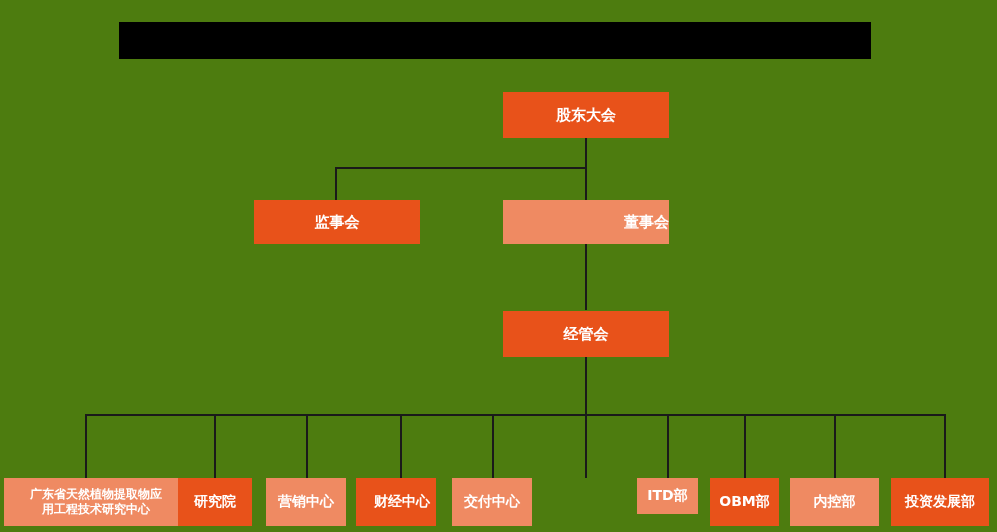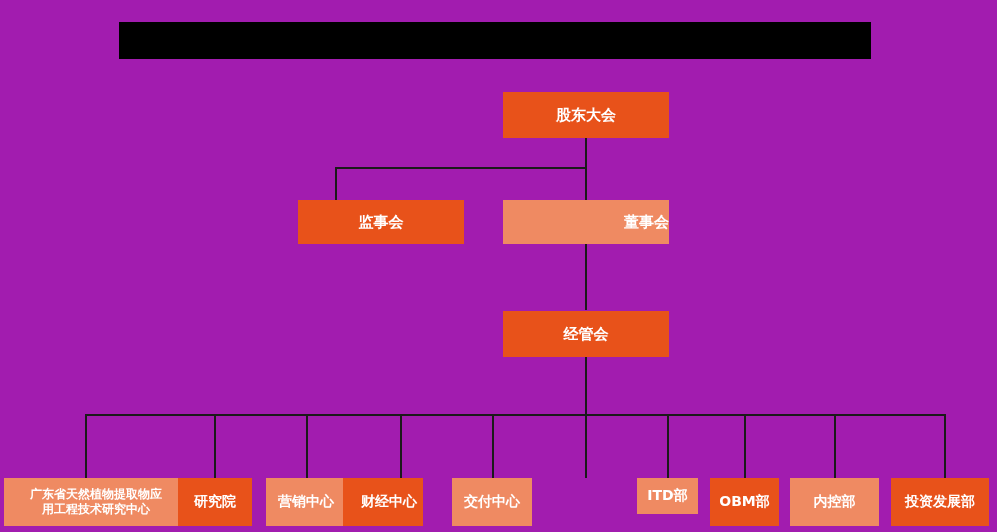--- a/index.html
+++ b/index.html
@@ -4,21 +4,21 @@
 <style>
   html, body {
     margin: 0;
     padding: 0;
     background: #ffffff;
   }
   #chart-root {
     position: relative;
     width: 997px;
     height: 532px;
-    background: #a21caf;
+    background: #4d7c0f;
     font-family: "DejaVu Sans", "Liberation Sans", sans-serif;
     overflow: hidden;
   }
   .redaction-bar {
     position: absolute;
     left: 119px;
     top: 22px;
     width: 752px;
     height: 37px;
     background: #000000;
@@ -75,21 +75,21 @@
   <div class="connector v" style="left:585px; top:414px; height:64px;"></div>
   <div class="connector v" style="left:667px; top:414px; height:64px;"></div>
   <div class="connector v" style="left:744px; top:414px; height:64px;"></div>
   <div class="connector v" style="left:834px; top:414px; height:64px;"></div>
   <div class="connector v" style="left:944px; top:414px; height:64px;"></div>
 
   <div class="node primary" style="left:503px; top:92px; width:166px; height:46px; font-size:15px;">
     <span class="node-label">股东大会</span>
   </div>
 
-  <div class="node primary" style="left:254px; top:200px; width:166px; height:44px; font-size:15px;margin-left:44px;">
+  <div class="node primary" style="left:254px; top:200px; width:166px; height:44px; font-size:15px;">
     <span class="node-label">监事会</span>
   </div>
 
   <div class="node secondary" style="left:503px; top:200px; width:166px; height:44px; font-size:15px;justify-content:flex-end;">
     <span class="node-label">董事会</span>
   </div>
 
   <div class="node primary" style="left:503px; top:311px; width:166px; height:46px; font-size:15px;">
     <span class="node-label">经管会</span>
   </div>
@@ -100,21 +100,21 @@
   </div>
 
   <div class="node primary" style="left:178px; top:478px; width:74px; height:48px; font-size:14px;">
     <span class="node-label">研究院</span>
   </div>
 
   <div class="node secondary" style="left:266px; top:478px; width:80px; height:48px; font-size:14px;">
     <span class="node-label">营销中心</span>
   </div>
 
-  <div class="node primary" style="left:343px; top:478px; width:80px; height:48px; font-size:14px;padding-left:12px;">
+  <div class="node primary" style="left:356px; top:478px; width:80px; height:48px; font-size:14px;padding-left:12px;">
     <span class="node-label">财经中心</span>
   </div>
 
   <div class="node secondary" style="left:452px; top:478px; width:80px; height:48px; font-size:14px;font-family:Liberation Serif, serif;">
     <span class="node-label">交付中心</span>
   </div>
 
 
   <div class="node secondary" style="left:637px; top:478px; width:61px; height:36px; font-size:14px;">
     <span class="node-label">ITD部</span>

